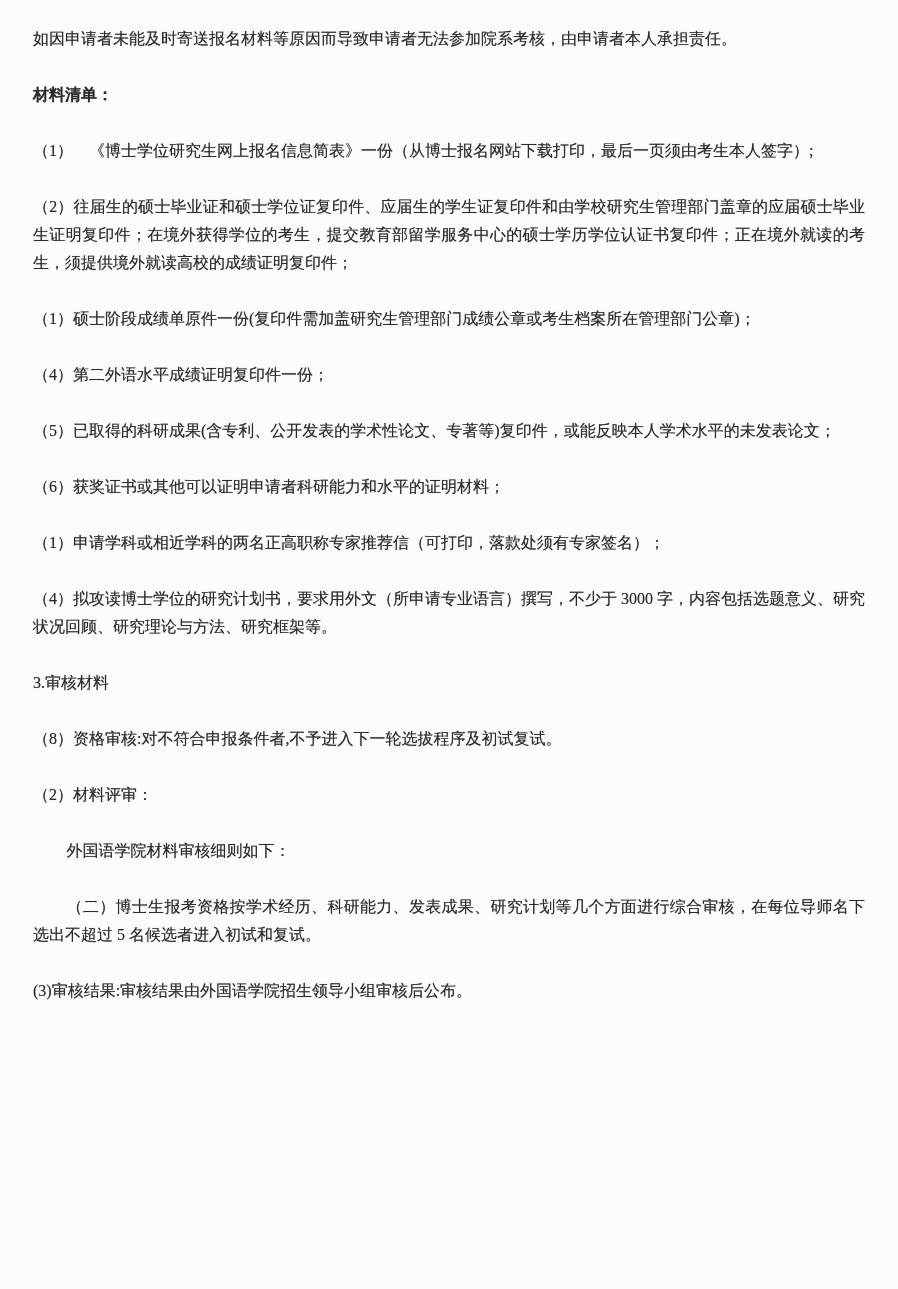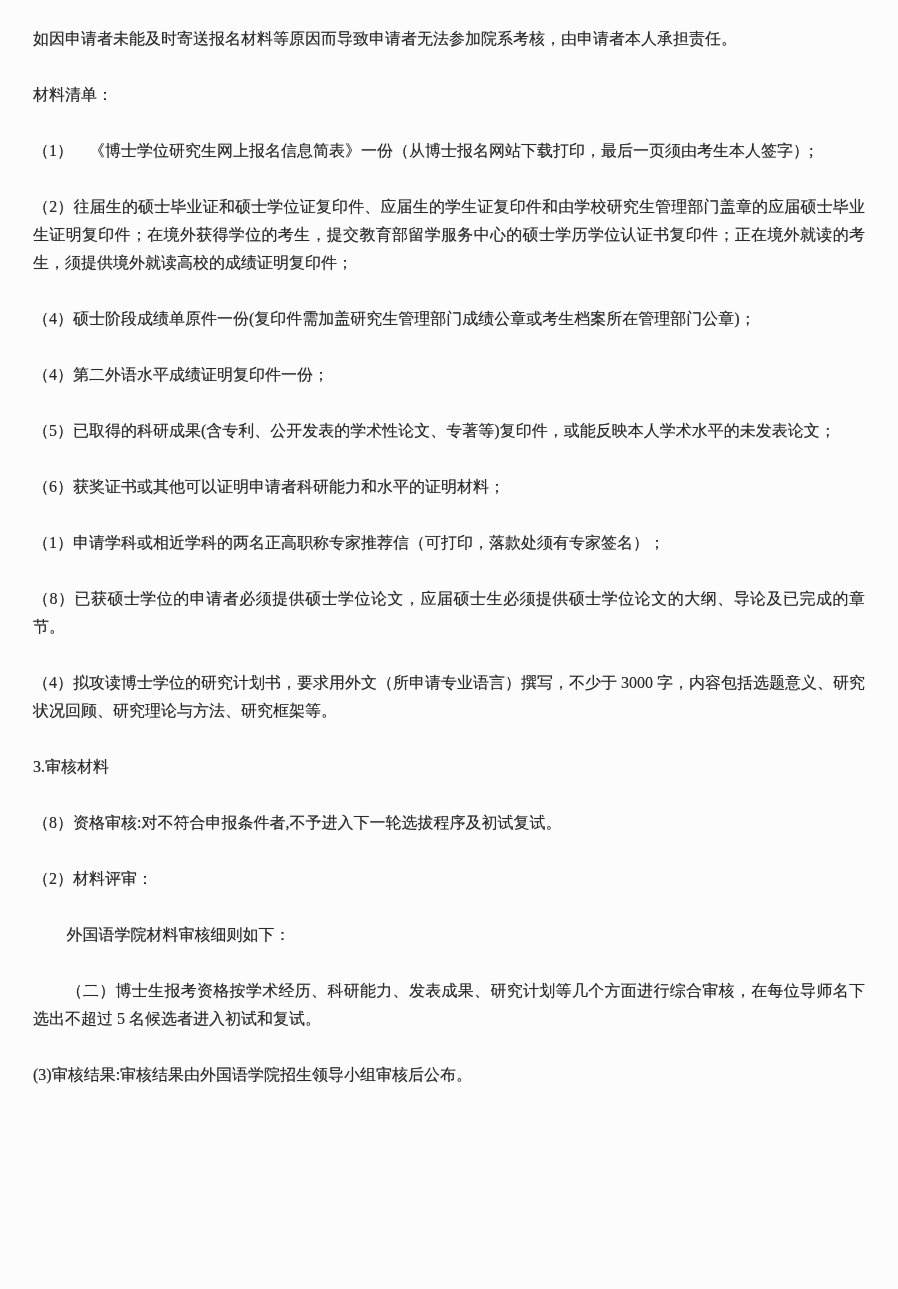--- a/index.html
+++ b/index.html
@@ -21,50 +21,49 @@
       text-align: justify;
     }
     .page p {
       margin: 0 0 28px 0;
       text-shadow: 0 0 0.7px rgba(45, 45, 45, 0.55);
     }
     .page p:last-child {
       margin-bottom: 0;
     }
     .heading-bold {
-      font-weight: normal;
+      font-weight: bold;
     }
     .indent-2 {
       text-indent: 2.1em;
     }
   </style>
 </head>
 <body>
 
 <div class="page">
 
   <p>如因申请者未能及时寄送报名材料等原因而导致申请者无法参加院系考核，由申请者本人承担责任。</p>
 
   <p class="heading-bold">材料清单：</p>
 
   <p>（1）　《博士学位研究生网上报名信息简表》一份（从博士报名网站下载打印，最后一页须由考生本人签字）;</p>
 
   <p>（2）往届生的硕士毕业证和硕士学位证复印件、应届生的学生证复印件和由学校研究生管理部门盖章的应届硕士毕业生证明复印件；在境外获得学位的考生，提交教育部留学服务中心的硕士学历学位认证书复印件；正在境外就读的考生，须提供境外就读高校的成绩证明复印件；</p>
 
-  <p>（4）硕士阶段成绩单原件一份(复印件需加盖研究生管理部门成绩公章或考生档案所在管理部门公章)；</p>
+  <p>（1）硕士阶段成绩单原件一份(复印件需加盖研究生管理部门成绩公章或考生档案所在管理部门公章)；</p>
 
   <p>（4）第二外语水平成绩证明复印件一份；</p>
 
   <p>（5）已取得的科研成果(含专利、公开发表的学术性论文、专著等)复印件，或能反映本人学术水平的未发表论文；</p>
 
   <p>（6）获奖证书或其他可以证明申请者科研能力和水平的证明材料；</p>
 
   <p>（1）申请学科或相近学科的两名正高职称专家推荐信（可打印，落款处须有专家签名）；</p>
 
-  <p>（8）已获硕士学位的申请者必须提供硕士学位论文，应届硕士生必须提供硕士学位论文的大纲、导论及已完成的章节。</p>
 
   <p>（4）拟攻读博士学位的研究计划书，要求用外文（所申请专业语言）撰写，不少于 3000 字，内容包括选题意义、研究状况回顾、研究理论与方法、研究框架等。</p>
 
   <p>3.审核材料</p>
 
   <p>（8）资格审核:对不符合申报条件者,不予进入下一轮选拔程序及初试复试。</p>
 
   <p>（2）材料评审：</p>
 
   <p class="indent-2">外国语学院材料审核细则如下：</p>

